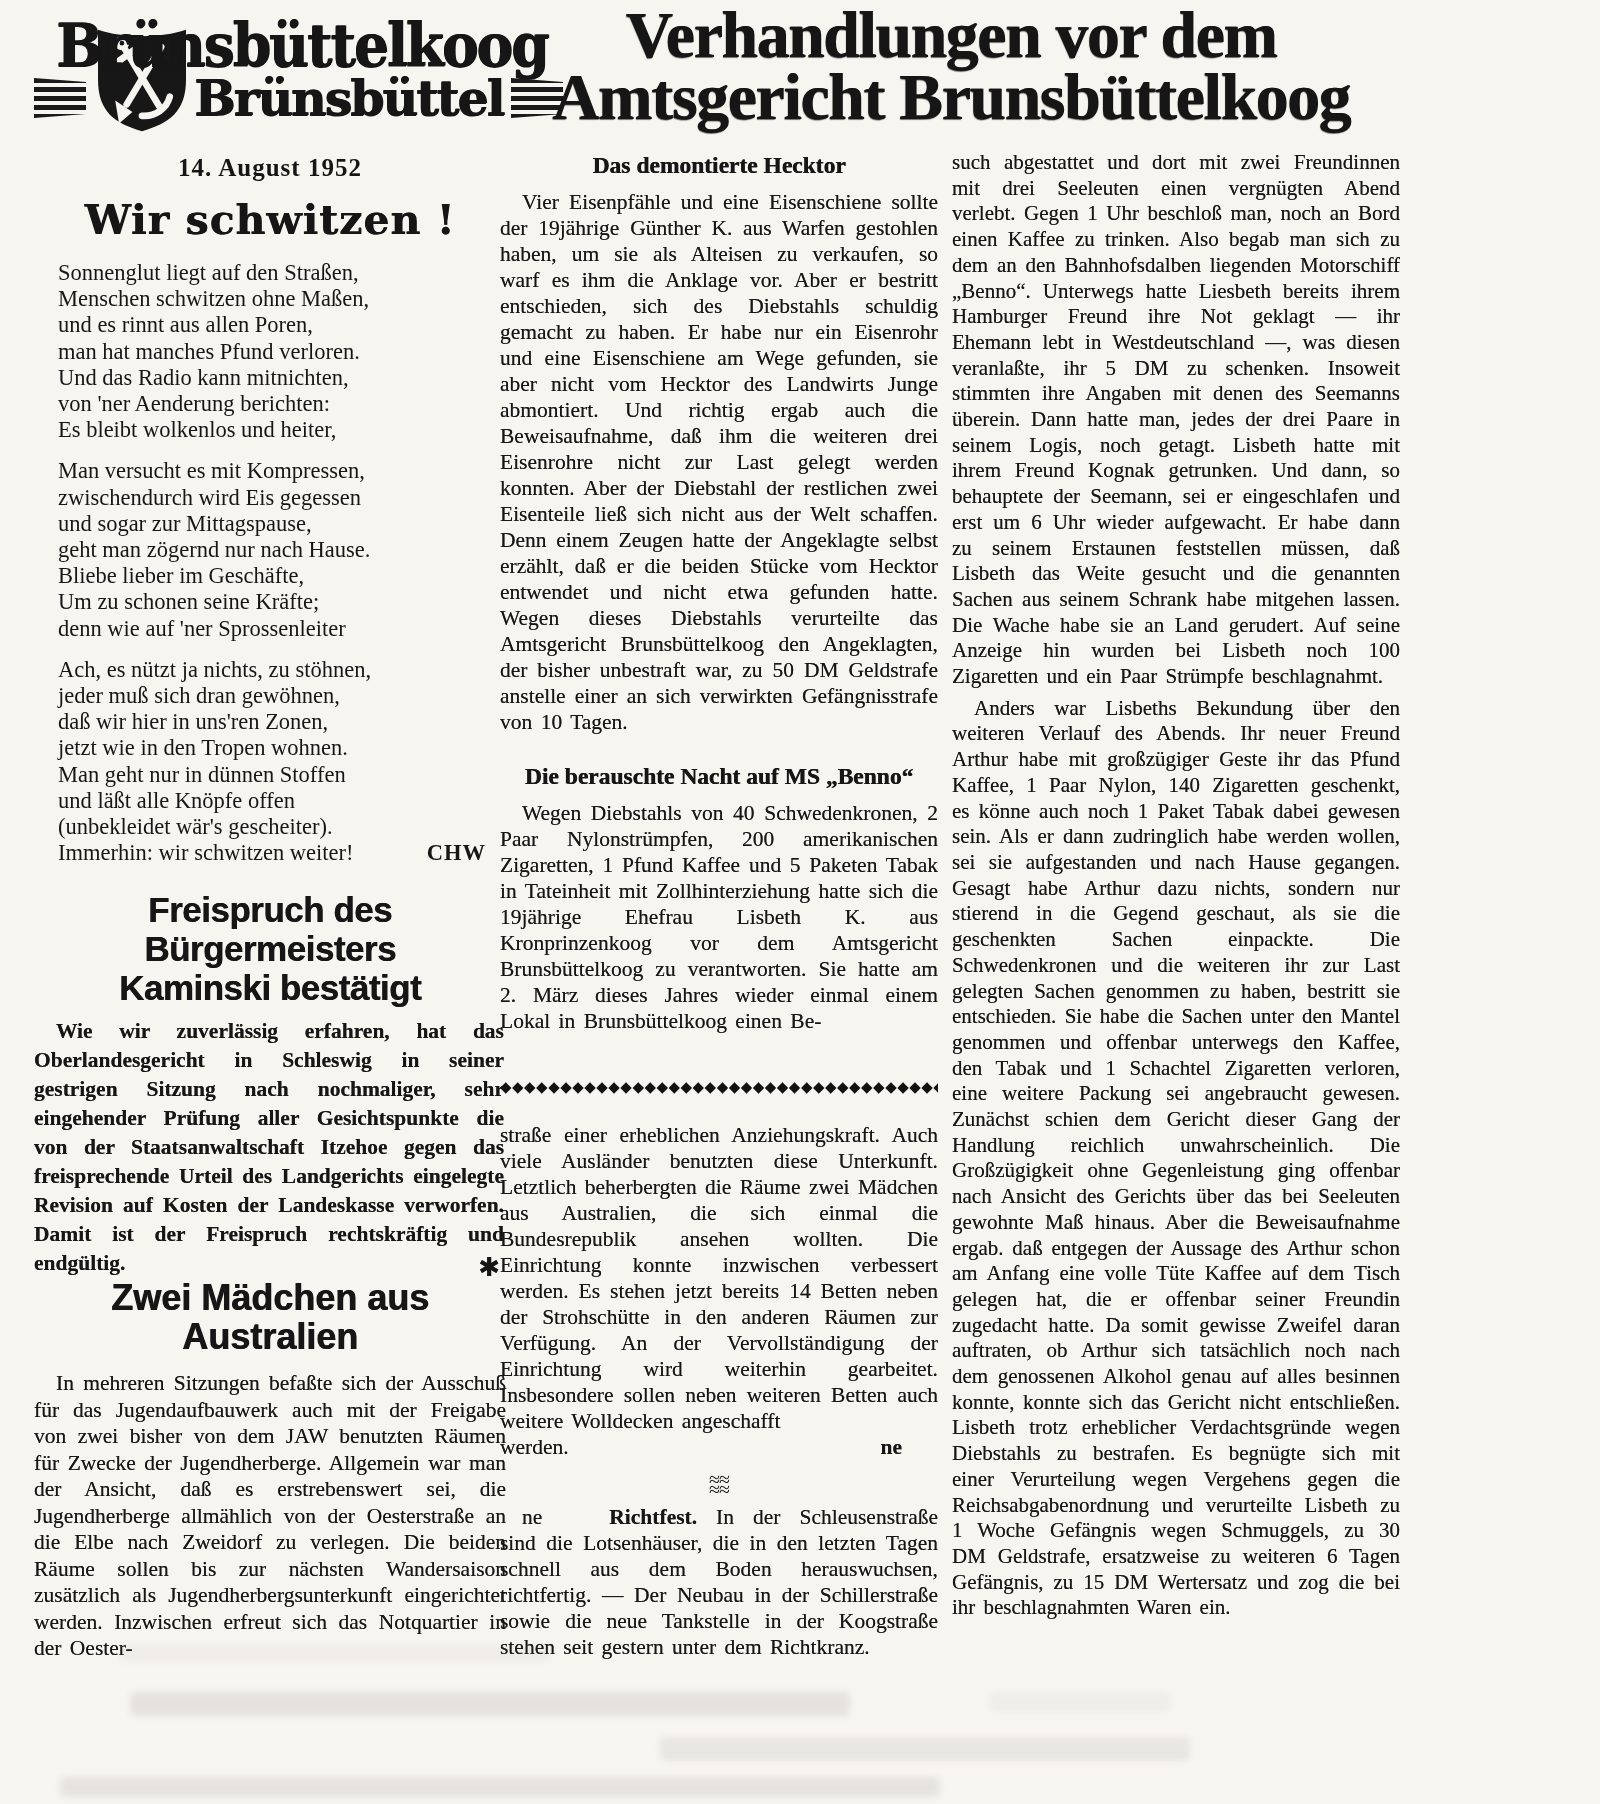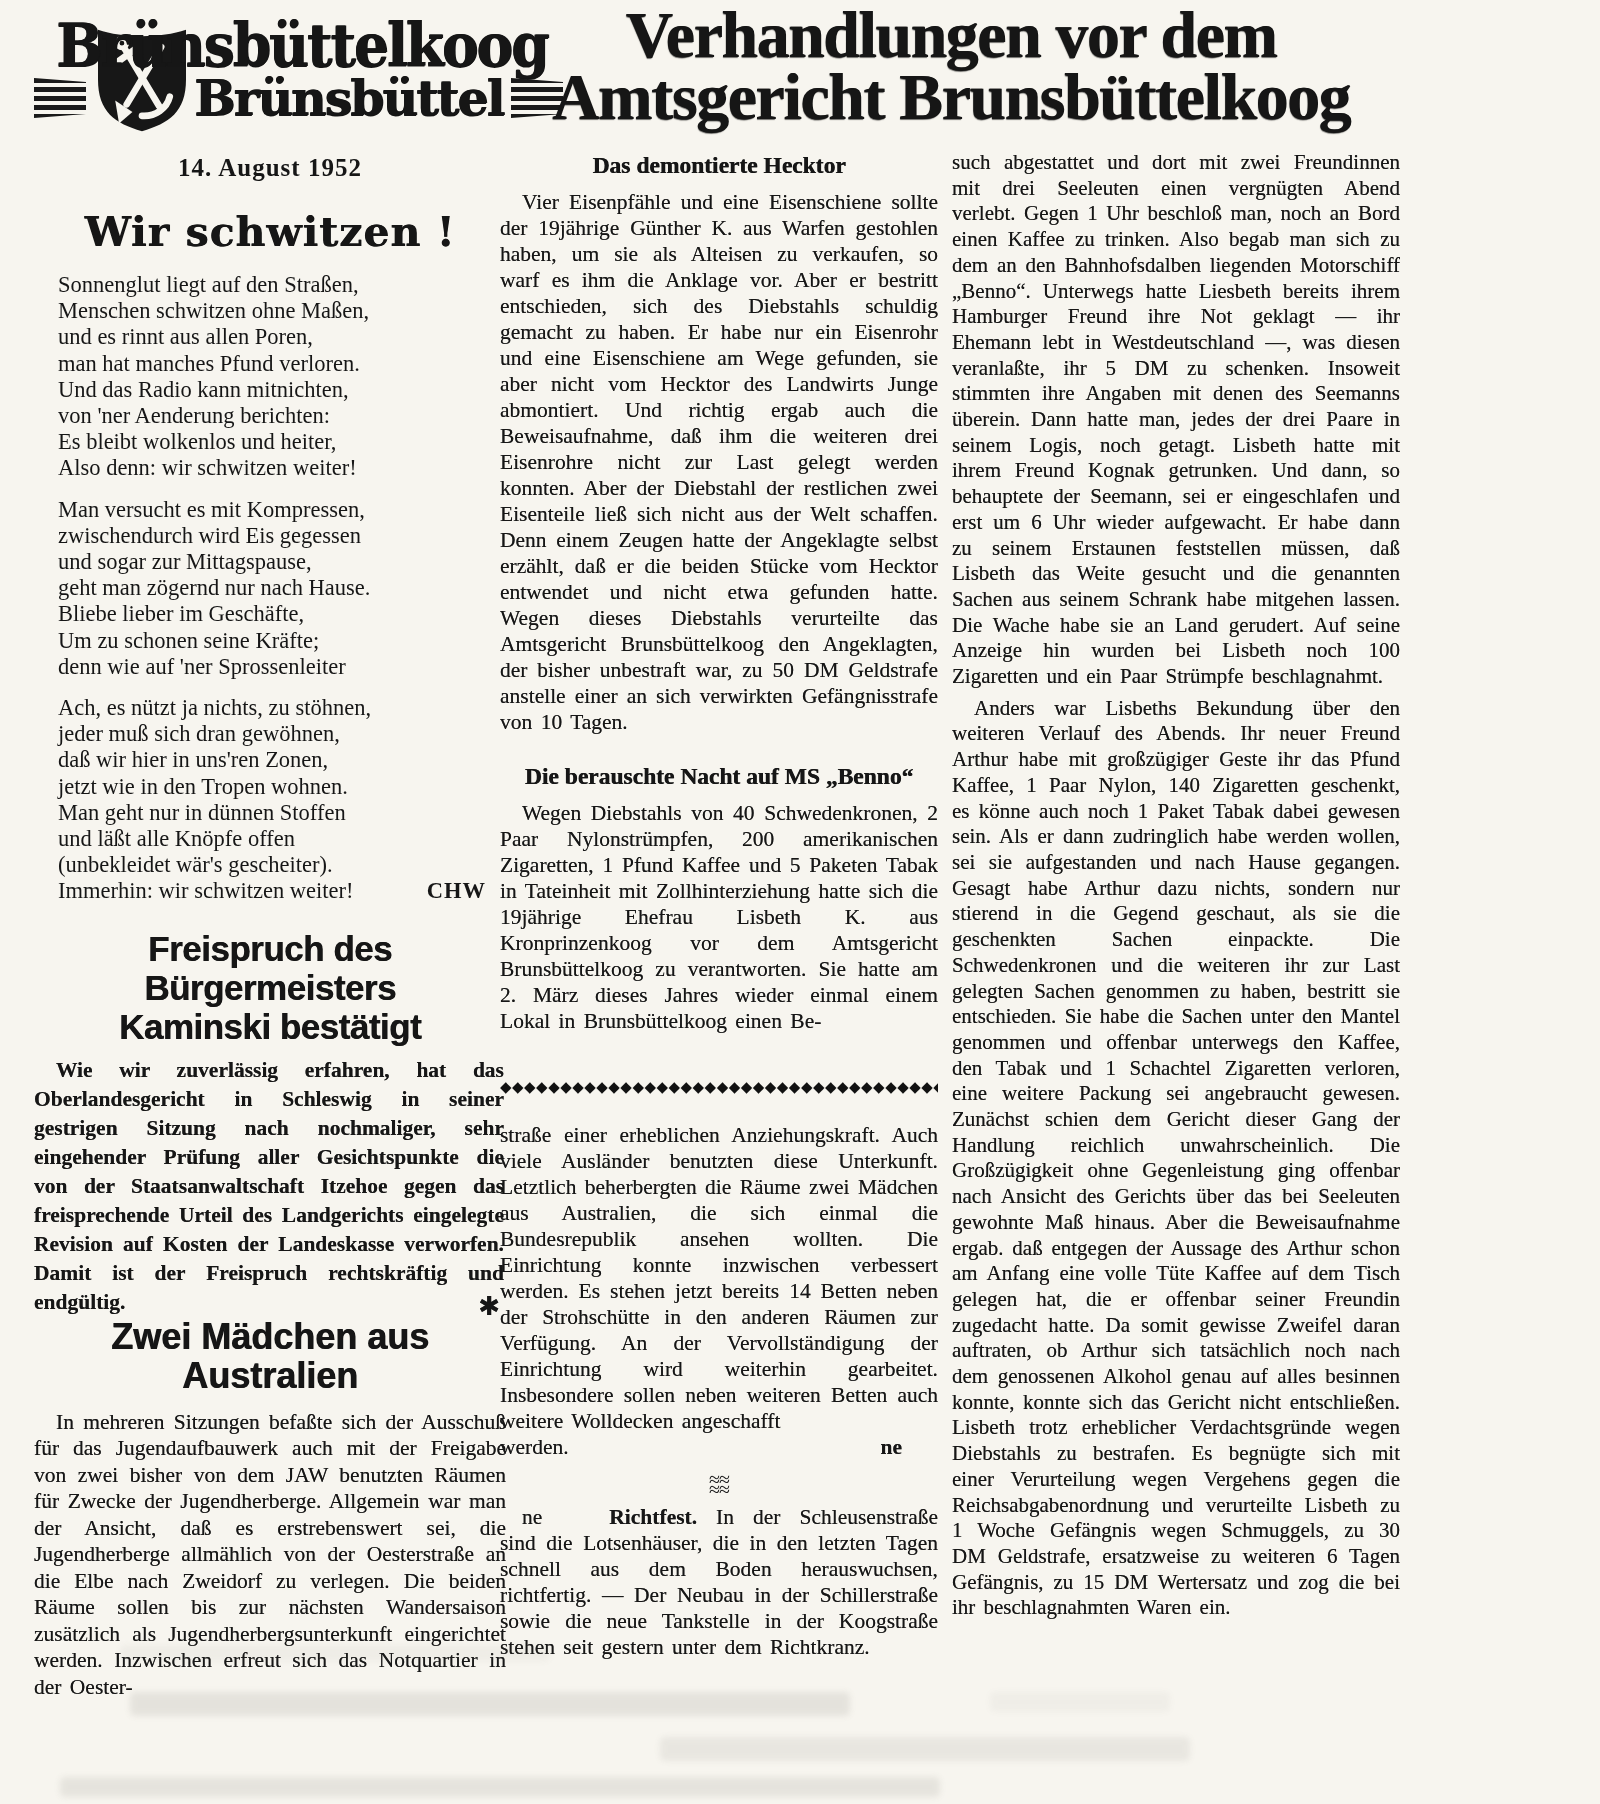--- a/index.html
+++ b/index.html
@@ -25,21 +25,21 @@
   }
   .crest{flex:0 0 auto;margin:-34px 4px 0 8px;}
   .masthead-title2{
     font-family:"DejaVu Serif",serif;font-weight:bold;font-size:49px;line-height:52px;
     letter-spacing:-2px;text-shadow:1px 0 0 #161616, 0 1px 0 #161616;white-space:nowrap;
     flex:0 0 auto;margin-right:8px;
   }
   .dateline{font-weight:bold;font-size:25px;text-align:center;margin-top:16px;letter-spacing:1px;}
   .poem-title{
     font-family:"DejaVu Serif",serif;font-weight:bold;font-size:41px;text-align:center;
-    margin-top:26px;letter-spacing:1px;text-shadow:0.6px 0 0 #161616;
+    margin-top:14px;letter-spacing:1px;text-shadow:0.6px 0 0 #161616;
   }
   .poem{margin-top:16px;padding-left:24px;font-size:22.5px;line-height:26.2px;}
   .stanza{margin-bottom:15px;}
   .poem-lastrow{display:flex;align-items:baseline;}
   .poem-byline{margin-left:auto;font-weight:bold;letter-spacing:1px;padding-right:20px;}
   .head-sans{
     font-family:"Liberation Sans",sans-serif;font-weight:bold;font-size:35px;line-height:39px;
     text-align:center;letter-spacing:-0.5px;text-shadow:0.5px 0 0 #161616;margin-top:24px;
   }
   .head-sans2{
@@ -118,21 +118,20 @@
 
     <div class="poem">
       <div class="stanza">
         <div>Sonnenglut liegt auf den Straßen,</div>
         <div>Menschen schwitzen ohne Maßen,</div>
         <div>und es rinnt aus allen Poren,</div>
         <div>man hat manches Pfund verloren.</div>
         <div>Und das Radio kann mitnichten,</div>
         <div>von 'ner Aenderung berichten:</div>
         <div>Es bleibt wolkenlos und heiter,</div>
-        <div>Also denn: wir schwitzen weiter!</div>
       </div>
       <div class="stanza">
         <div>Man versucht es mit Kompressen,</div>
         <div>zwischendurch wird Eis gegessen</div>
         <div>und sogar zur Mittagspause,</div>
         <div>geht man zögernd nur nach Hause.</div>
         <div>Bliebe lieber im Geschäfte,</div>
         <div>Um zu schonen seine Kräfte;</div>
         <div>denn wie auf 'ner Sprossenleiter</div>
       </div>

